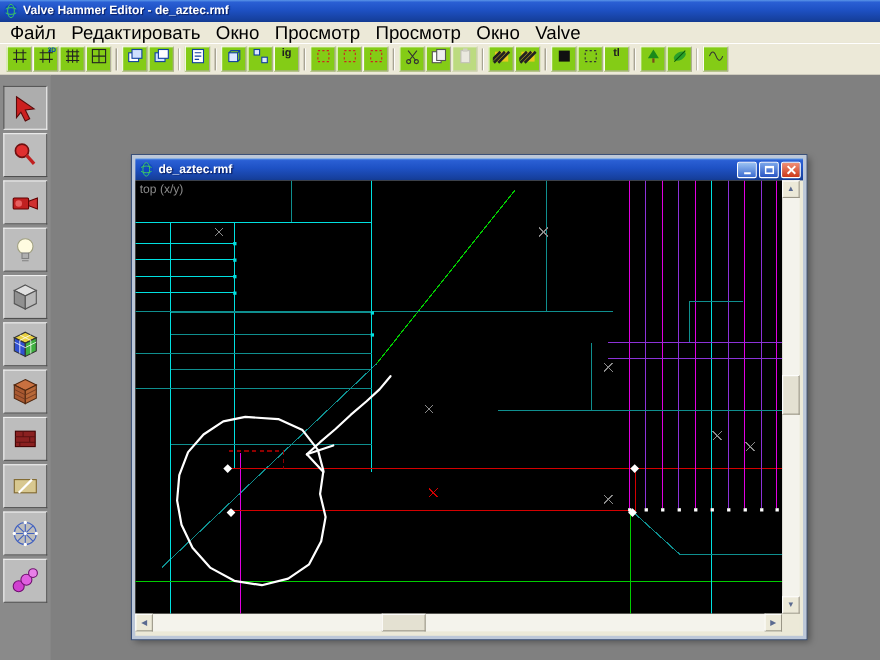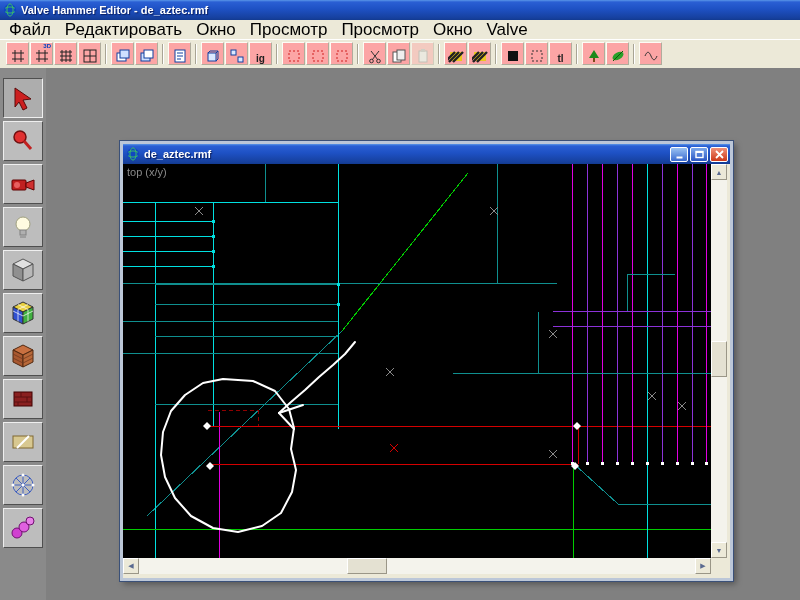--- a/index.html
+++ b/index.html
@@ -18,23 +18,23 @@
     border-bottom:1px solid #d8d4c4;display:flex;align-items:center;font-size:17px;padding-left:2px;}
   .menu-item{padding:2px 7px;color:#000;cursor:default;}
 
   
   .toolbar{position:absolute;left:0;top:39px;right:0;height:29px;background:#ece9d8;
     border-bottom:1px solid #b8b4a0;box-shadow:inset 0 1px 0 #fff;
     display:flex;align-items:center;padding-left:6px;}
   .tb-group{display:flex;align-items:center;gap:1px;}
   .tb-sep{width:2px;height:20px;margin:0 4px;
     background:linear-gradient(90deg,#a8a494 50%,#ffffff 50%);}
-  .tb-btn{position:relative;width:23px;height:23px;box-sizing:border-box;background:#fca5a5;
+  .tb-btn{position:relative;width:23px;height:23px;box-sizing:border-box;background:#84cc16;
     border:1px solid;border-color:#fdfcf5 #b0ac9c #b0ac9c #fdfcf5;
-    display:flex;align-items:flex-end;justify-content:center;padding:0;}
+    display:flex;align-items:flex-start;justify-content:center;padding:0;}
   .tb-btn.disabled{opacity:.45;}
   .tb-text{font-size:10px;font-weight:bold;color:#202020;font-family:"Liberation Sans",sans-serif;}
   .tb-badge{position:absolute;top:0;right:1px;font-size:6px;font-weight:bold;color:#0040c0;}
 
   
   .sidebar{position:absolute;left:0;top:68px;bottom:0;width:46px;background:#8a8a8a;
     display:flex;flex-direction:column;align-items:center;padding-top:10px;gap:3px;}
   .side-btn{width:40px;height:40px;box-sizing:border-box;background:#bdbdbd;
     border:1px solid;border-color:#efefef #4f4f4f #4f4f4f #efefef;
     display:flex;align-items:center;justify-content:center;padding:0;}

